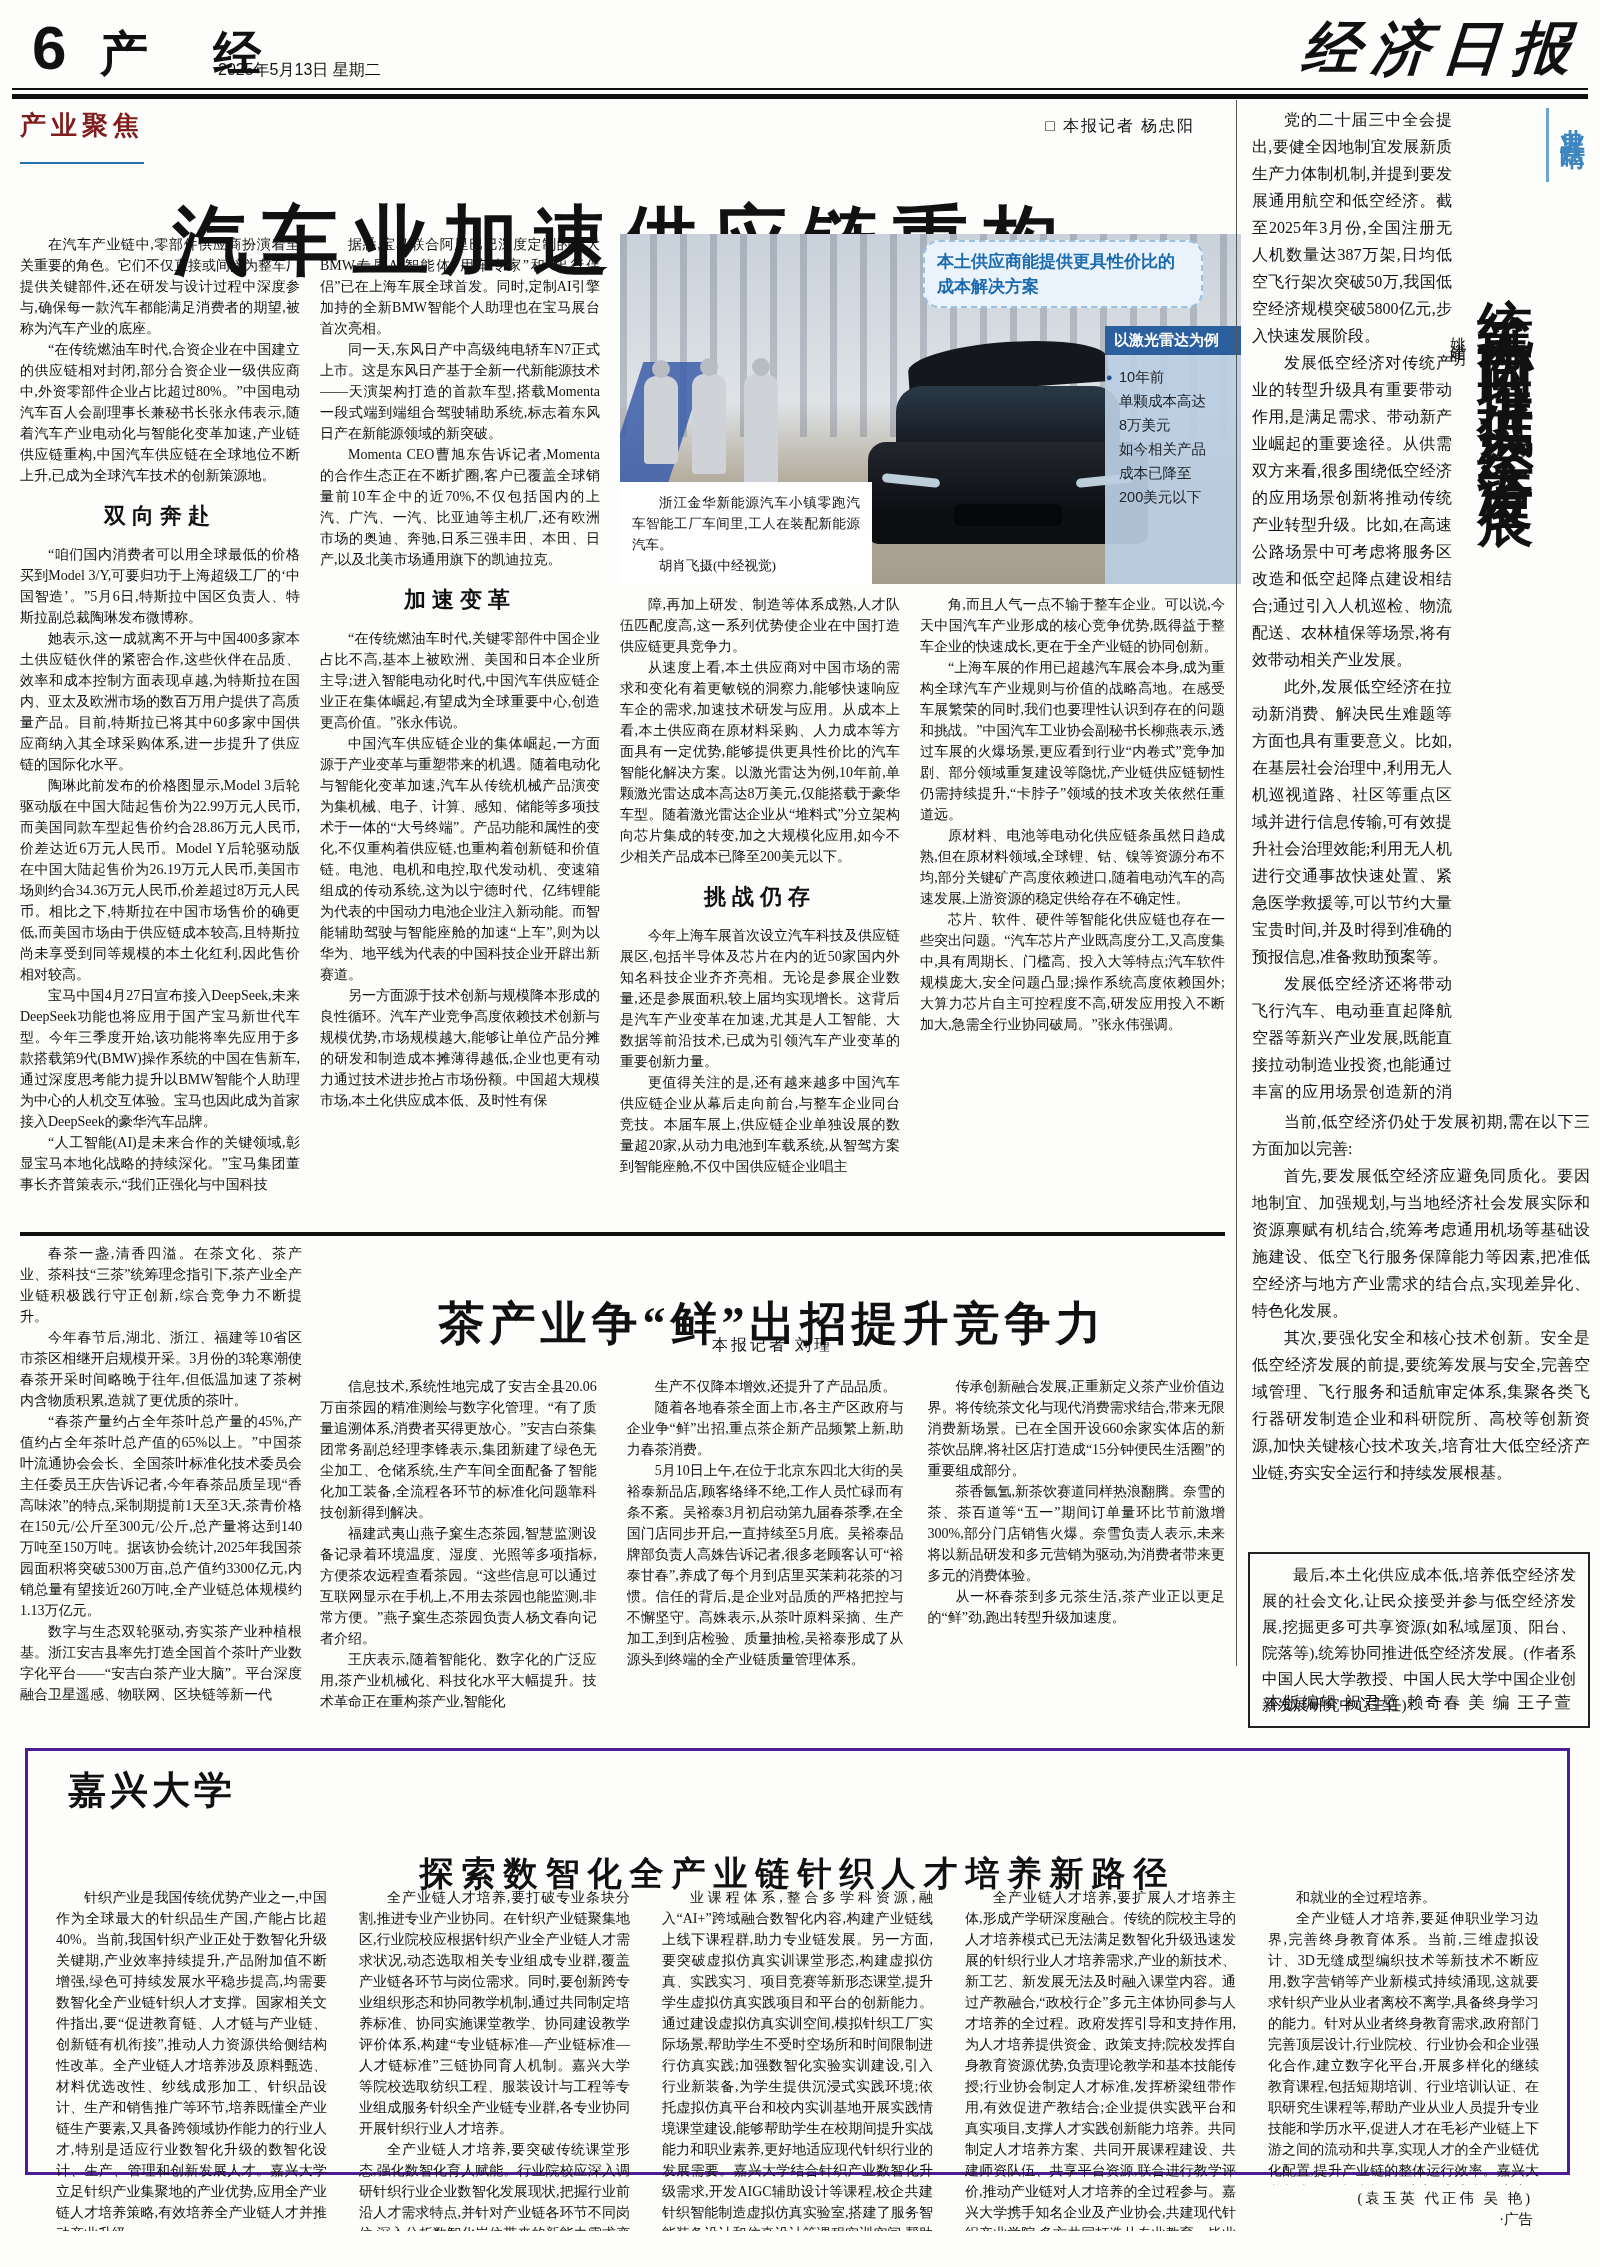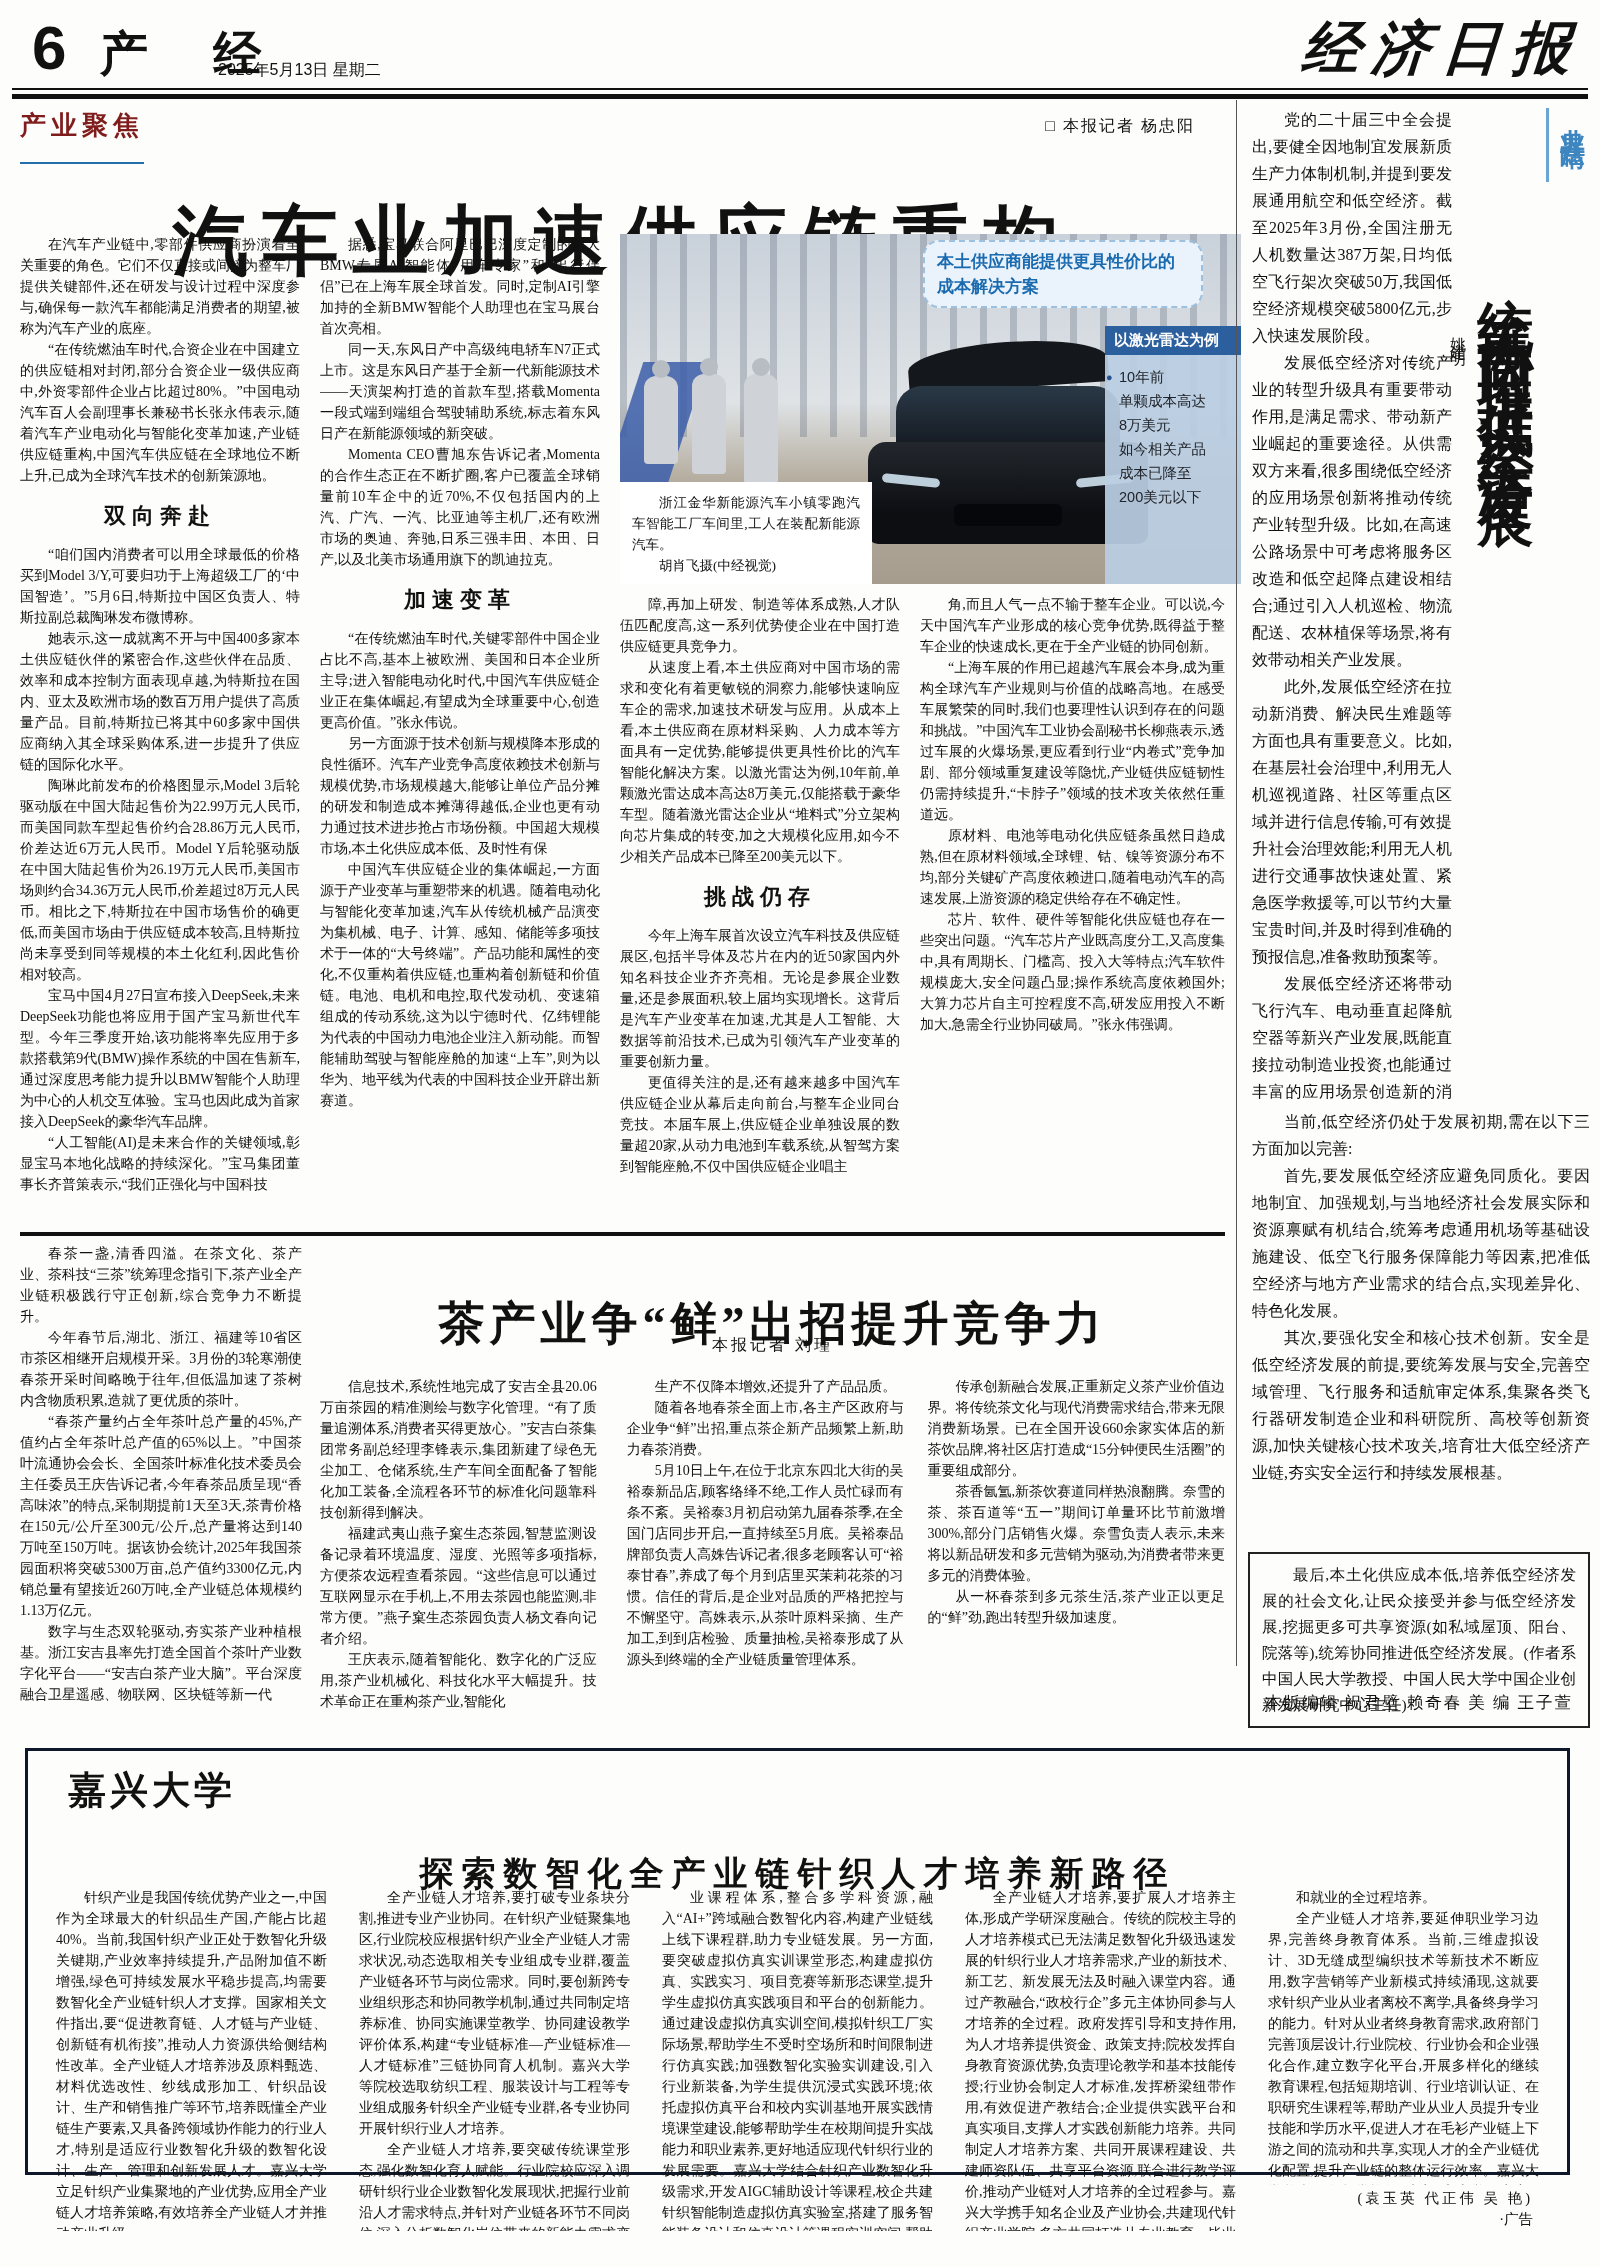--- a/index.html
+++ b/index.html
@@ -66,21 +66,21 @@
   .tea{position:absolute;left:20px;top:1243px;width:1205px;height:492px;}
   .tea-intro{position:absolute;left:0;top:0;width:282px;height:486px;overflow:hidden;}
   .tea-title{position:absolute;left:300px;width:905px;top:12px;text-align:center;font-family:"Liberation Serif",serif;font-weight:900;font-size:46px;letter-spacing:5px;white-space:nowrap;}
   .tea-byline{position:absolute;left:300px;width:905px;top:92px;text-align:center;font-size:16px;letter-spacing:3px;}
   .tea-cols{position:absolute;left:300px;top:133px;width:905px;height:354px;display:flex;gap:8px;}
   .tcol{height:354px;overflow:hidden;}
   .tcol.b{width:280px;margin-right:22px;}
   .tcol.c{width:280px;margin-right:16px;font-family:Liberation Serif, serif;}
   .tcol.d{width:301px;}
   
-  .knit{position:absolute;left:25px;top:1748px;width:1545px;height:427px;border:3px solid #0f172a;box-sizing:border-box;background:#fdfdfb;}
+  .knit{position:absolute;left:25px;top:1748px;width:1545px;height:427px;border:3px solid #4c1d95;box-sizing:border-box;background:#fdfdfb;}
   .knit-kicker{position:absolute;left:40px;top:14px;font-family:"Liberation Sans",sans-serif;font-weight:900;font-size:38px;letter-spacing:4px;}
   .knit-title{position:absolute;left:0;right:0;top:72px;text-align:center;font-family:"Liberation Sans",sans-serif;font-weight:900;font-size:34px;letter-spacing:8px;white-space:nowrap;}
   .knit-cols{position:absolute;left:28px;top:136px;right:28px;height:344px;display:flex;}
   .kcol{width:272px;height:344px;overflow:hidden;margin-right:32px;}
   .kcol:last-child{margin-right:0;}
   .kcol5{display:flex;flex-direction:column;}
   .kcol5 .ktext{flex:1;overflow:hidden;}
   .k-sig{text-align:right;font-size:14.5px;margin:4px 6px 0 0;letter-spacing:3px;}
   .k-ad{text-align:right;font-size:14.5px;margin:2px 6px 2px 0;}
 </style>
@@ -109,22 +109,22 @@
           <p class="para">陶琳此前发布的价格图显示,Model 3后轮驱动版在中国大陆起售价为22.99万元人民币,而美国同款车型起售价约合28.86万元人民币,价差达近6万元人民币。Model Y后轮驱动版在中国大陆起售价为26.19万元人民币,美国市场则约合34.36万元人民币,价差超过8万元人民币。相比之下,特斯拉在中国市场售价的确更低,而美国市场由于供应链成本较高,且特斯拉尚未享受到同等规模的本土化红利,因此售价相对较高。</p>
           <p class="para">宝马中国4月27日宣布接入DeepSeek,未来DeepSeek功能也将应用于国产宝马新世代车型。今年三季度开始,该功能将率先应用于多款搭载第9代(BMW)操作系统的中国在售新车,通过深度思考能力提升以BMW智能个人助理为中心的人机交互体验。宝马也因此成为首家接入DeepSeek的豪华汽车品牌。</p>
           <p class="para">“人工智能(AI)是未来合作的关键领域,彰显宝马本地化战略的持续深化。”宝马集团董事长齐普策表示,“我们正强化与中国科技</p>
         </div>
       <div class="mcol">
           <p class="para">据悉,宝马联合阿里巴巴深度定制的两大BMW专属AI智能体“用车专家”和“出行伴侣”已在上海车展全球首发。同时,定制AI引擎加持的全新BMW智能个人助理也在宝马展台首次亮相。</p>
           <p class="para">同一天,东风日产中高级纯电轿车N7正式上市。这是东风日产基于全新一代新能源技术——天演架构打造的首款车型,搭载Momenta一段式端到端组合驾驶辅助系统,标志着东风日产在新能源领域的新突破。</p>
           <p class="para">Momenta CEO曹旭东告诉记者,Momenta的合作生态正在不断扩圈,客户已覆盖全球销量前10车企中的近70%,不仅包括国内的上汽、广汽、一汽、比亚迪等主机厂,还有欧洲市场的奥迪、奔驰,日系三强丰田、本田、日产,以及北美市场通用旗下的凯迪拉克。</p>
           <h3 class="subhead">加速变革</h3>
           <p class="para">“在传统燃油车时代,关键零部件中国企业占比不高,基本上被欧洲、美国和日本企业所主导;进入智能电动化时代,中国汽车供应链企业正在集体崛起,有望成为全球重要中心,创造更高价值。”张永伟说。</p>
+          <p class="para">中国汽车供应链企业的集体崛起,一方面源于产业变革与重塑带来的机遇。随着电动化与智能化变革加速,汽车从传统机械产品演变为集机械、电子、计算、感知、储能等多项技术于一体的“大号终端”。产品功能和属性的变化,不仅重构着供应链,也重构着创新链和价值链。电池、电机和电控,取代发动机、变速箱组成的传动系统,这为以宁德时代、亿纬锂能为代表的中国动力电池企业注入新动能。而智能辅助驾驶与智能座舱的加速“上车”,则为以华为、地平线为代表的中国科技企业开辟出新赛道。</p>
           <p class="para">另一方面源于技术创新与规模降本形成的良性循环。汽车产业竞争高度依赖技术创新与规模优势,市场规模越大,能够让单位产品分摊的研发和制造成本摊薄得越低,企业也更有动力通过技术进步抢占市场份额。中国超大规模市场,本土化供应成本低、及时性有保</p>
-          <p class="para">中国汽车供应链企业的集体崛起,一方面源于产业变革与重塑带来的机遇。随着电动化与智能化变革加速,汽车从传统机械产品演变为集机械、电子、计算、感知、储能等多项技术于一体的“大号终端”。产品功能和属性的变化,不仅重构着供应链,也重构着创新链和价值链。电池、电机和电控,取代发动机、变速箱组成的传动系统,这为以宁德时代、亿纬锂能为代表的中国动力电池企业注入新动能。而智能辅助驾驶与智能座舱的加速“上车”,则为以华为、地平线为代表的中国科技企业开辟出新赛道。</p>
         </div>
       <div class="right-stack">
         <div class="photo">
           <div class="stripes"></div>
           <div class="beam"></div>
           <div class="worker" style="left:24px;bottom:120px;"></div>
           <div class="worker" style="left:72px;bottom:110px;height:100px;"></div>
           <div class="worker" style="left:124px;bottom:100px;height:110px;"></div>
           <div class="car">
             <div class="hatch"></div>

